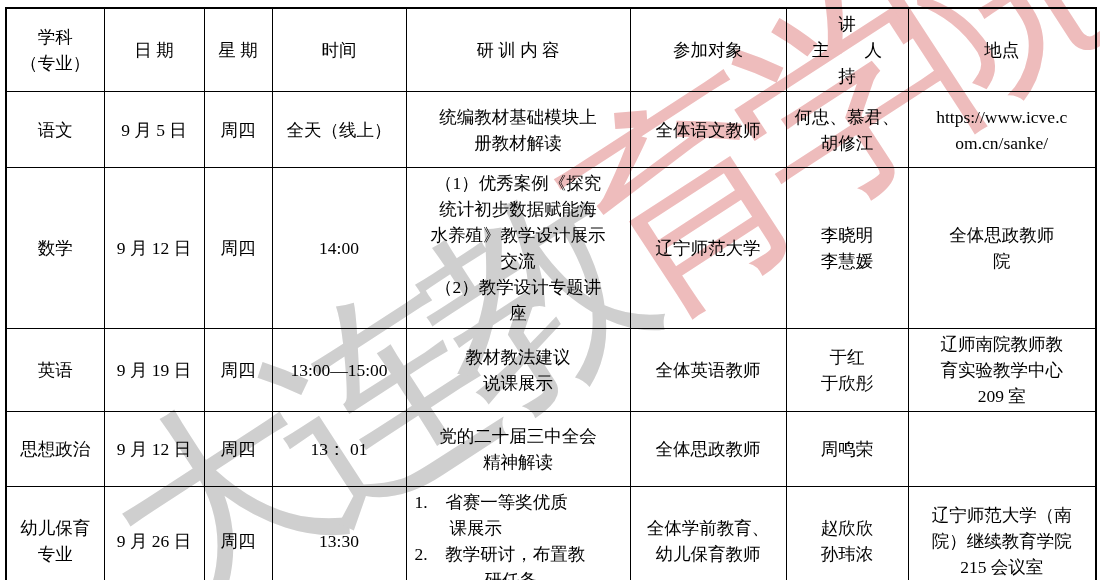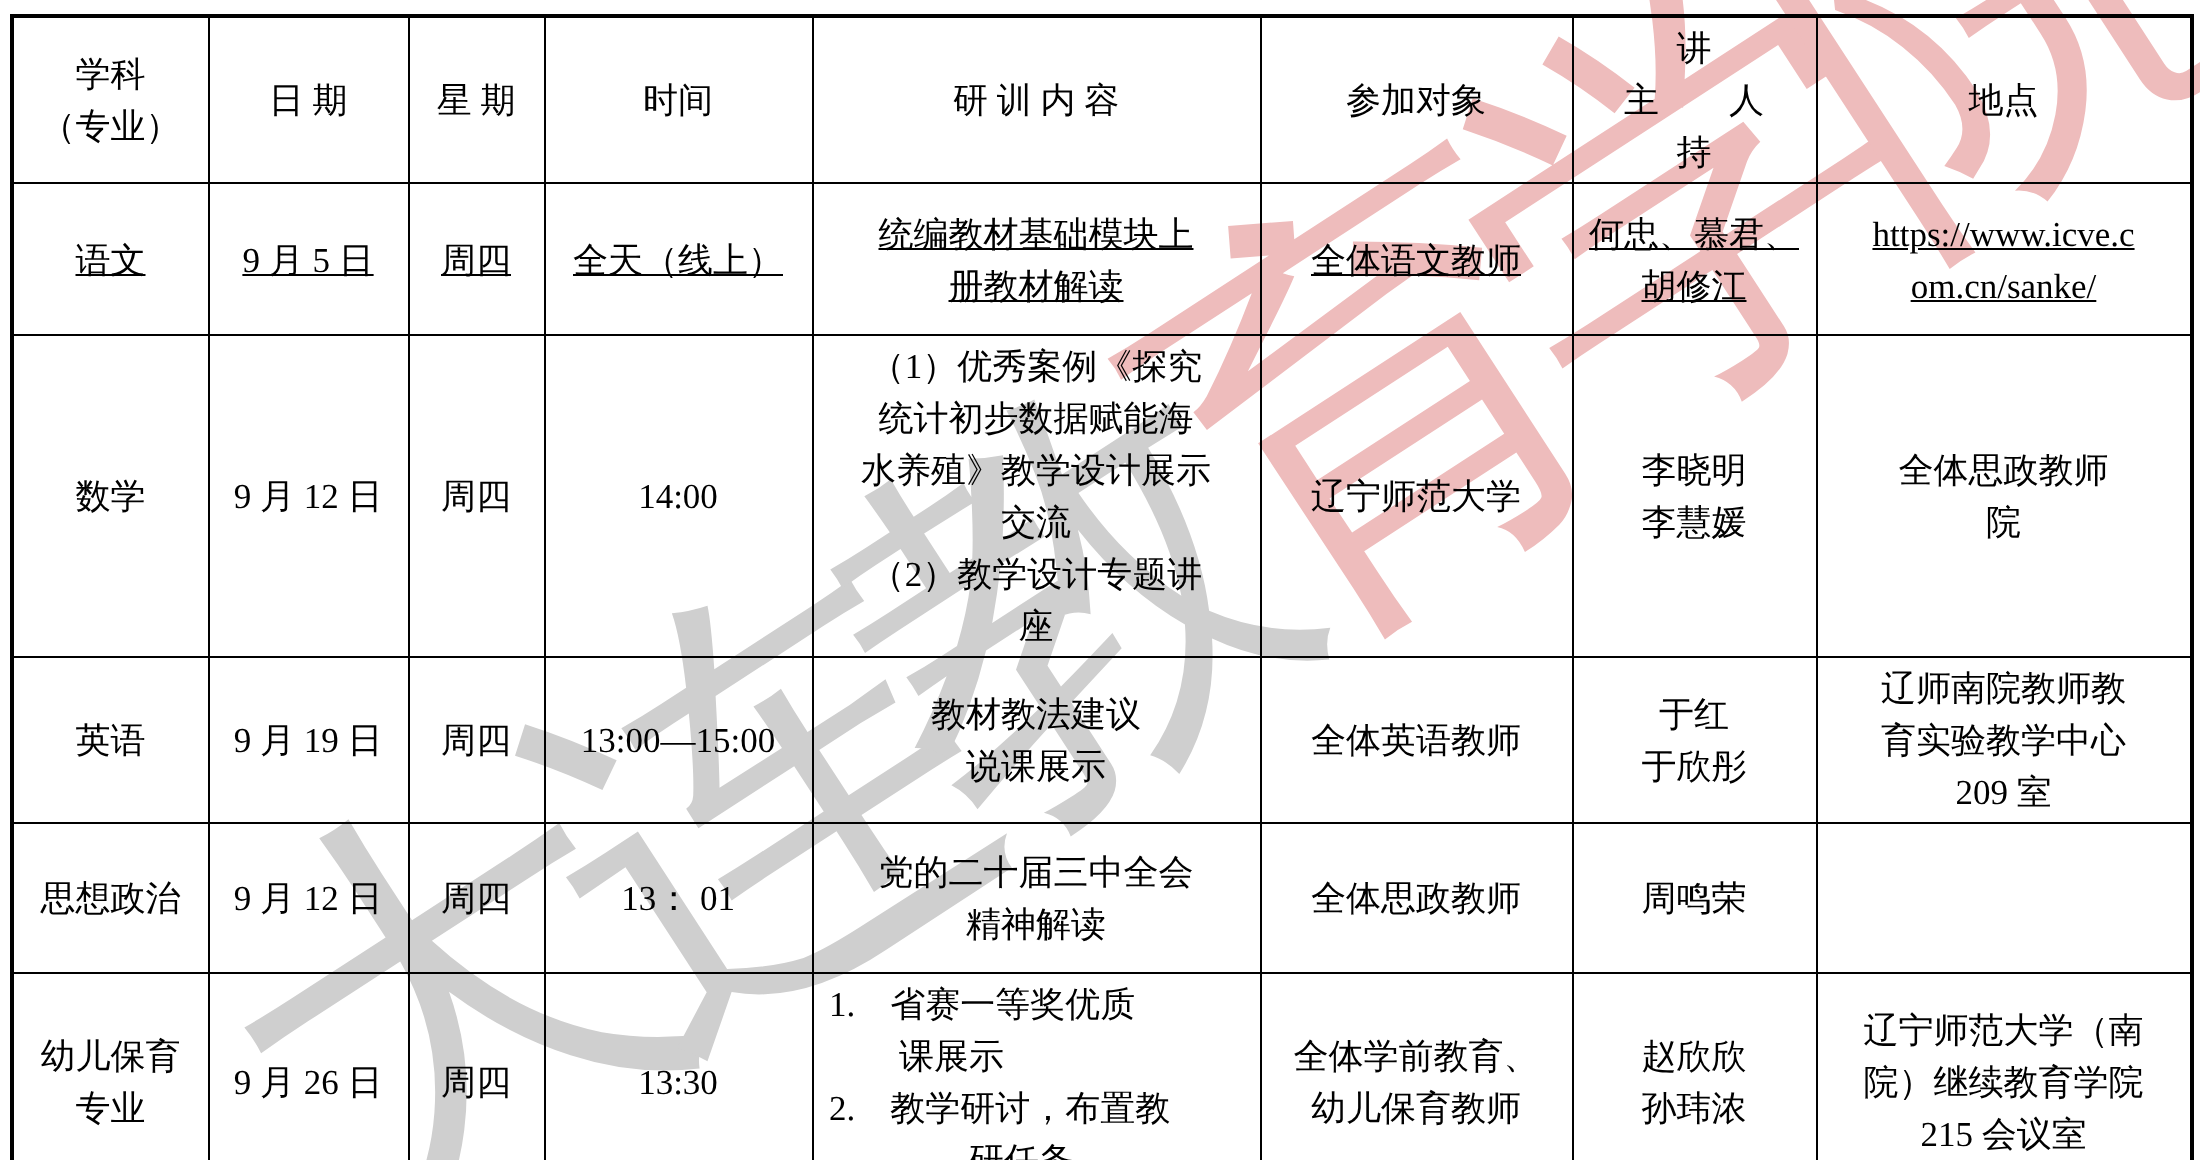--- a/index.html
+++ b/index.html
@@ -46,21 +46,21 @@
   }
   col.c1{width:98px;}
   col.c2{width:100px;}
   col.c3{width:68px;}
   col.c4{width:134px;}
   col.c5{width:224px;}
   col.c6{width:156px;}
   col.c7{width:122px;}
   col.c8{width:188px;}
   tr.r0{height:79px;}
-  tr.r1{height:76px;text-decoration:underline;}
+  tr.r1{height:76px;}
   tr.r2{height:156px;}
   tr.r3{height:78px;}
   tr.r4{height:75px;}
   tr.r5{height:101px;}
   td{
     border:1.5px solid #000;
     text-align:center;
     vertical-align:middle;
     font-size:17.5px;
     line-height:26px;

